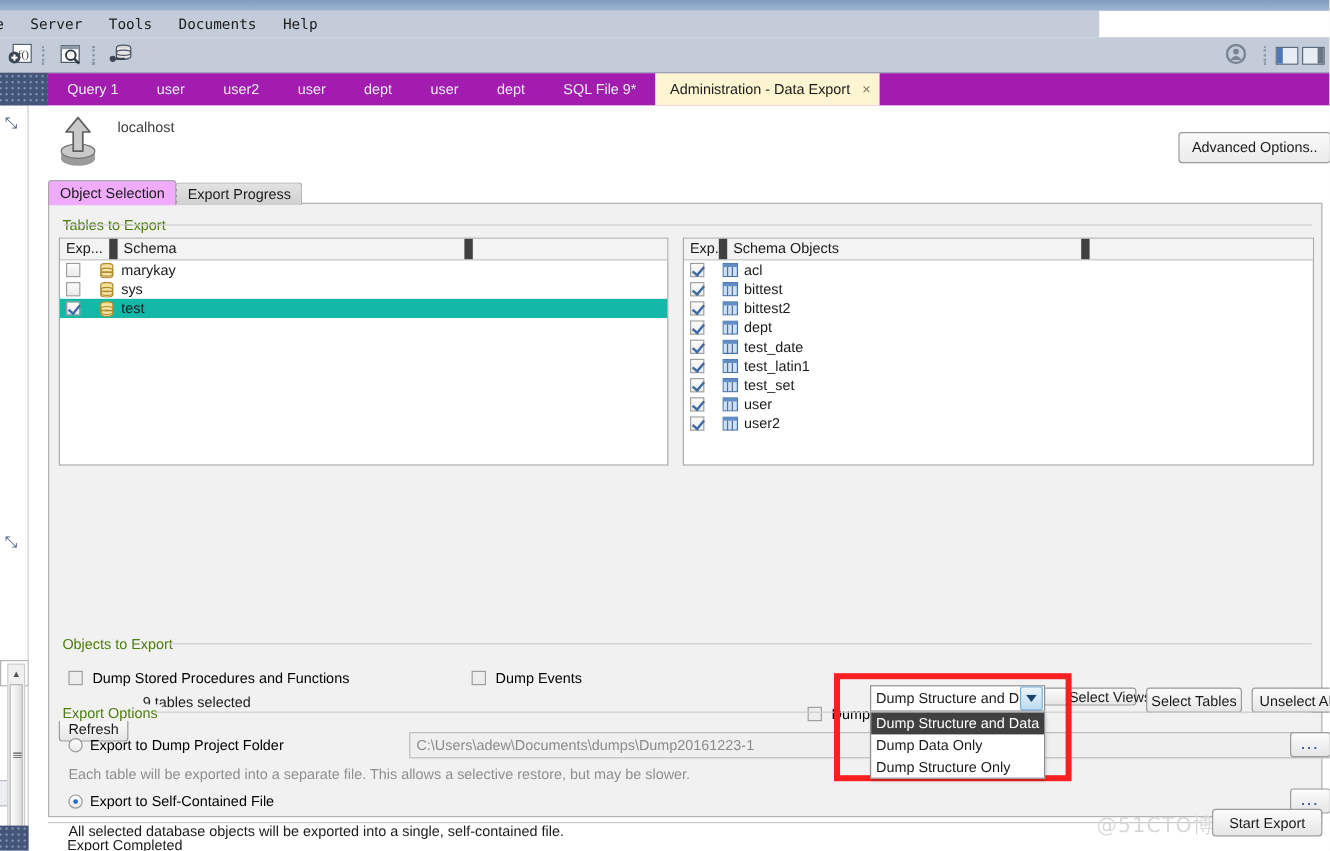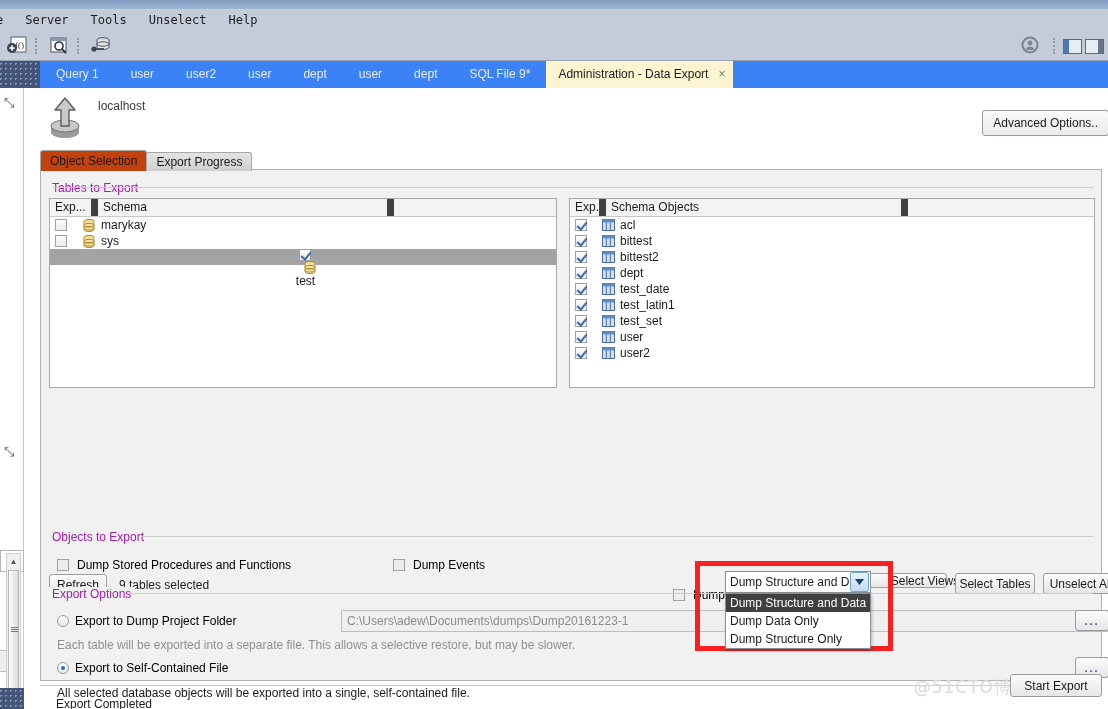--- a/index.html
+++ b/index.html
@@ -12,21 +12,21 @@
     background: #ffffff;
   }
   #app { position: relative; width: 1108px; height: 709px; }
 
   
   .titlebar {
     position: absolute; left: 0; top: 0; width: 1108px; height: 9px;
     background: linear-gradient(#7e9cc0, #9fb6d2);
   }
   .menubar {
-    position: absolute; left: 0; top: 9px; width: 1108px; height: 22px;
+    position: absolute; left: 0; top: 9px; width: 916px; height: 22px;
     background: #c3ccd8;
     display: flex; align-items: center;
   }
   .menu-item {
     font-family: "DejaVu Sans Mono", monospace;
     font-size: 12px; color: #1d1d1d;
     padding: 0 11px; line-height: 22px; cursor: default;
   }
   .menu-item:first-child { padding-left: 0; margin-left: -4px; }
 
@@ -56,21 +56,21 @@
   }
   .panel-toggle i {
     position: absolute; top: 0; bottom: 0; width: 5px; background: #4f76b5;
   }
   .panel-toggle.left i { left: 0; }
   .panel-toggle.right i { right: 0; background: #6b7685; }
 
   
   .tabstrip {
     position: absolute; left: 0; top: 61px; width: 1108px; height: 27px;
-    background: #3b82f6;
+    background: #a21caf;
     display: flex; align-items: flex-end;
   }
   .tab-grip {
     width: 40px; height: 27px; background: #44557a;
     background-image: radial-gradient(#8b9ab5 1px, transparent 1px);
     background-size: 5px 5px; background-position: 3px 5px;
   }
   .tab {
     height: 27px; line-height: 27px; padding: 0 16px;
     color: #e8ecf3; font-size: 12px; white-space: nowrap; cursor: default;
@@ -161,32 +161,32 @@
     position: absolute; left: 16px; top: 62px;
     display: flex; align-items: flex-end; z-index: 3;
   }
   .itab {
     height: 19px; line-height: 18px; padding: 0 9px;
     font-size: 12px; color: #1a1a1a; cursor: default;
     border: 1px solid #a8a8a8; border-bottom: none;
     background: linear-gradient(#e3e3e3, #cfcfcf);
     border-radius: 3px 3px 0 0;
   }
-  .itab.active { background: #c2410c; height: 21px; line-height: 20px; }
+  .itab.active { background: #f0abfc; height: 21px; line-height: 20px; }
   .itab + .itab { margin-left: -1px; }
 
   .panel-body {
     position: absolute; left: 16px; top: 81px;
     width: 1062px; height: 512px;
     background: #f1f1f1; border: 1px solid #b2b2b2;
   }
 
   
   .group-label {
-    position: absolute; font-size: 12px; color: #a21caf; background: #f1f1f1;
+    position: absolute; font-size: 12px; color: #4d7c0f; background: #f1f1f1;
     padding: 0 4px;
   }
   .group-line {
     position: absolute; border-top: 1px solid #cdcdcd;
   }
 
   
   .listbox {
     position: absolute; background: #ffffff; border: 1px solid #aaaaaa;
   }
@@ -195,21 +195,21 @@
     border-bottom: 1px solid #c8c8c8; font-size: 12px; color: #1a1a1a;
   }
   .lb-head div {
     line-height: 17px; padding-left: 5px;
     border-right: 7px solid #404040; white-space: nowrap; overflow: hidden;
   }
   .lb-row {
     display: flex; align-items: center; height: 16px;
     font-size: 12px; color: #1a1a1a; padding-left: 5px;
   }
-  .lb-row.sel { background: #a3a3a3; flex-direction: column; }
+  .lb-row.sel { background: #14b8a6; }
   .cbx {
     width: 12px; height: 12px; border: 1px solid #a0a0a0;
     background: linear-gradient(#fcfcfc, #ebebeb); margin-right: 2px;
     position: relative; flex: none; cursor: default;
   }
   .cbx.checked::after {
     content: ""; position: absolute; left: 3px; top: 0px;
     width: 4px; height: 8px;
     border: solid #3d6ba5; border-width: 0 2px 2px 0;
     transform: rotate(40deg);
@@ -304,21 +304,21 @@
 <body>
 
 <div id="app">
 
   <div class="titlebar"></div>
 
   <div class="menubar">
     <div class="menu-item">e</div>
     <div class="menu-item">Server</div>
     <div class="menu-item">Tools</div>
-    <div class="menu-item">Unselect</div>
+    <div class="menu-item">Documents</div>
     <div class="menu-item">Help</div>
   </div>
 
   <div class="toolbar">
     <div class="tb-btn">
       <svg width="20" height="19" viewBox="0 0 20 19">
         <rect x="4" y="1" width="15" height="15" fill="#fdfdfd" stroke="#55606e"></rect>
         <text x="8" y="12" font-size="9" fill="#333" font-family="serif">f()</text>
         <circle cx="5" cy="12" r="5" fill="#3c4654"></circle>
         <rect x="4.2" y="9.4" width="1.7" height="5.2" fill="#fff"></rect>
@@ -556,21 +556,21 @@
                   <rect x="0.5" y="0.5" width="12" height="11" fill="#cfe0f2" stroke="#4a6fa5"></rect>
                   <rect x="0.5" y="0.5" width="12" height="3" fill="#5f8dc4"></rect>
                   <line x1="4.3" y1="3.5" x2="4.3" y2="11.5" stroke="#4a6fa5"></line>
                   <line x1="8.3" y1="3.5" x2="8.3" y2="11.5" stroke="#4a6fa5"></line>
                 </svg></span>
               <span>user2</span>
             </div>
           </div>
       </div>
 
-      <div class="btn" style="position:absolute; left:8px; top:404px; width:58px; height:21px;">Refresh</div>
+      <div class="btn" style="position:absolute; left:8px; top:427px; width:58px; height:21px;">Refresh</div>
       <div class="static-text" style="left:78px; top:408px;">9 tables selected</div>
 
       <div class="btn" style="position:absolute; left:828px; top:403px; width:78px; height:15px;padding-left:34px;">Select Views</div>
       <div class="btn" style="position:absolute; left:914px; top:403px; width:80px; height:21px;">Select Tables</div>
       <div class="btn" style="position:absolute; left:1002px; top:403px; width:76px; height:21px;">Unselect All</div>
 
       <div class="group-label" style="left:7px; top:360px;">Objects to Export</div>
       <div class="group-line" style="left:100px; top:366px; width:952px;"></div>
 
       <div class="cbx-row" style="left:16px; top:388px;">

